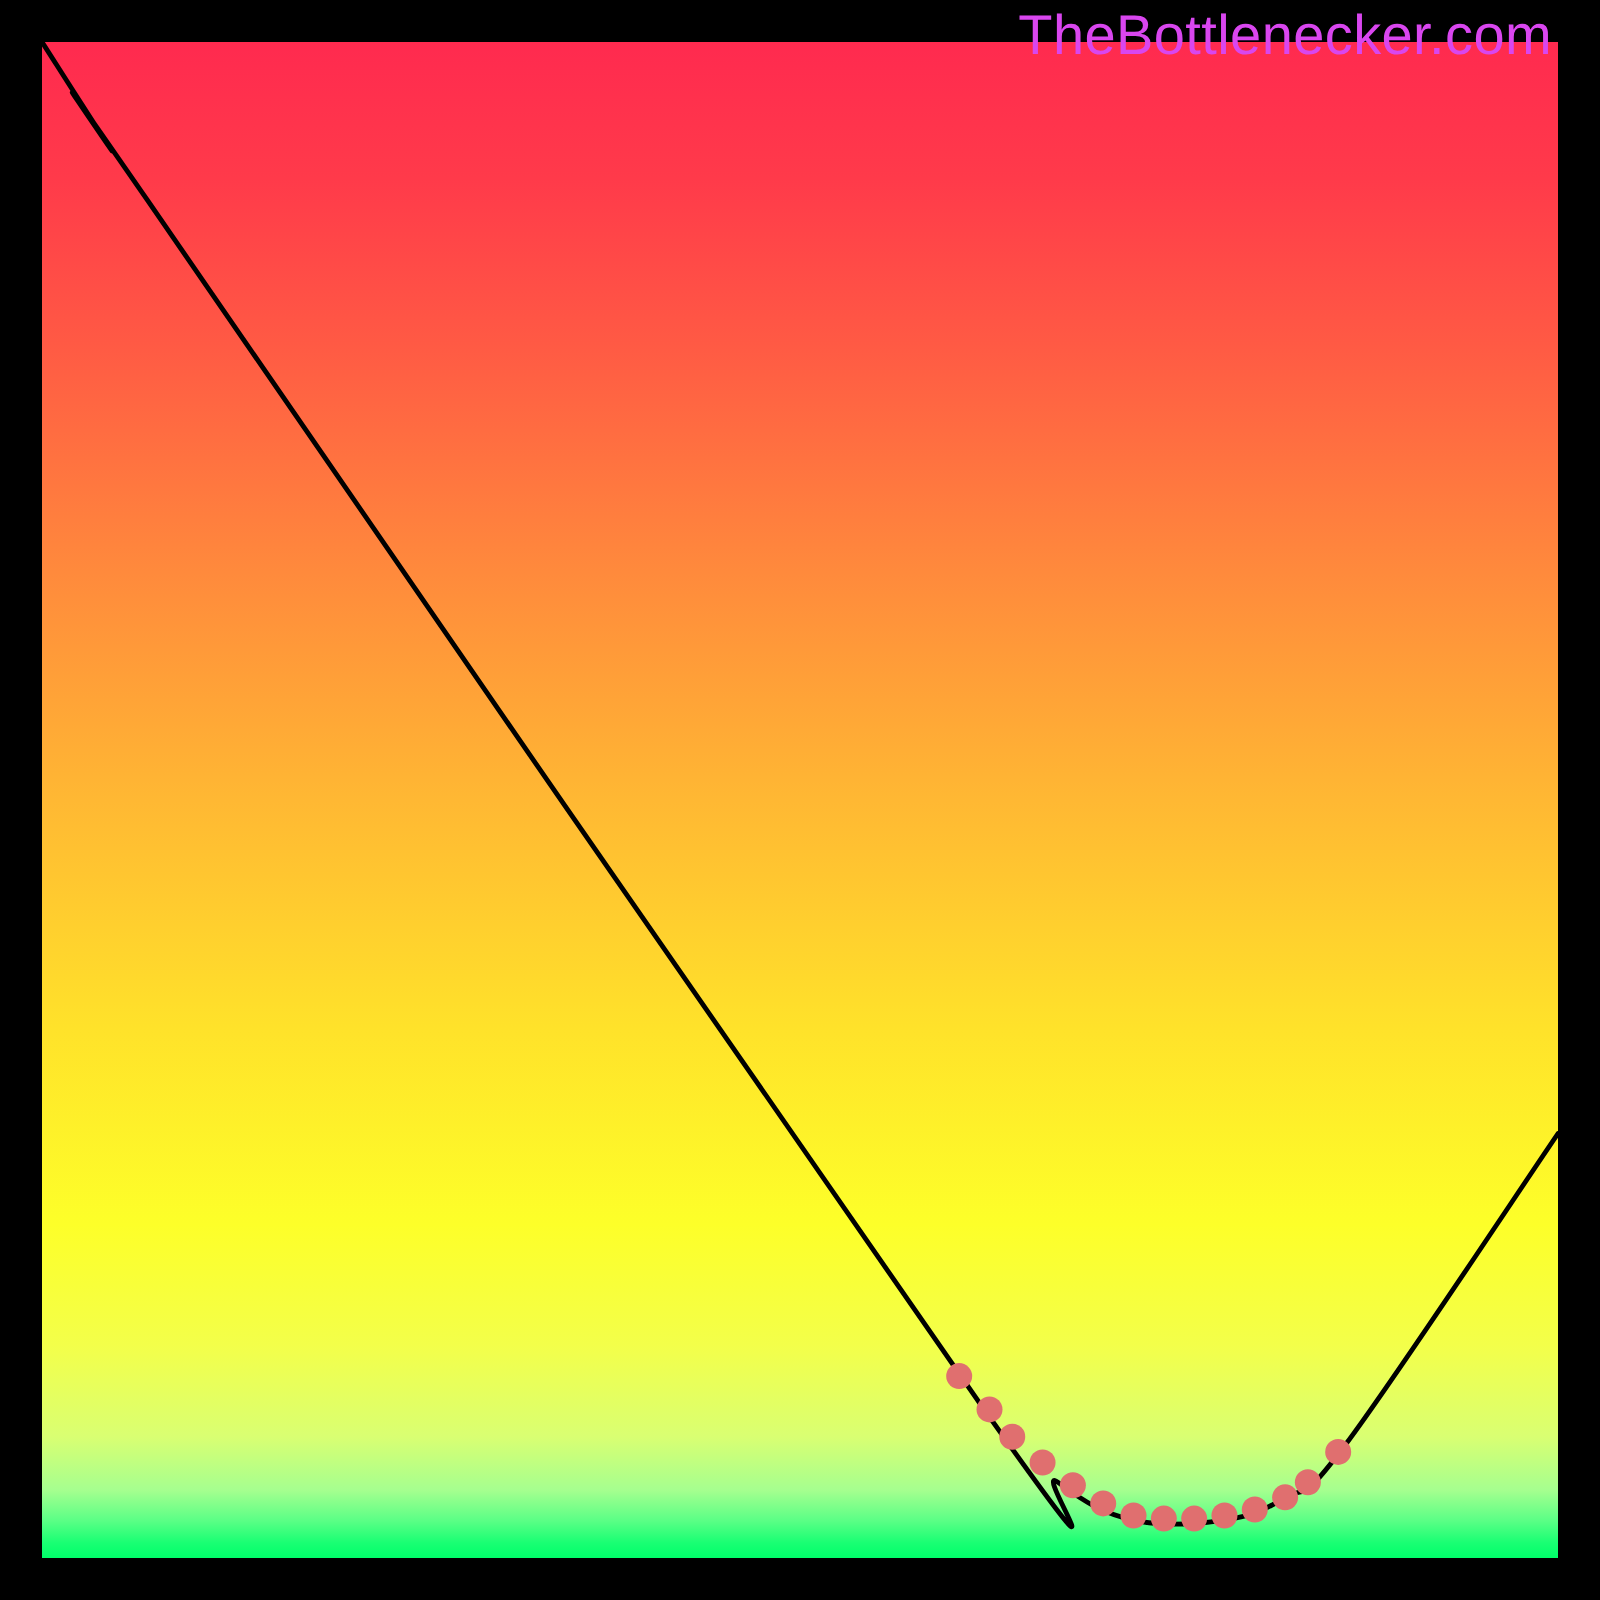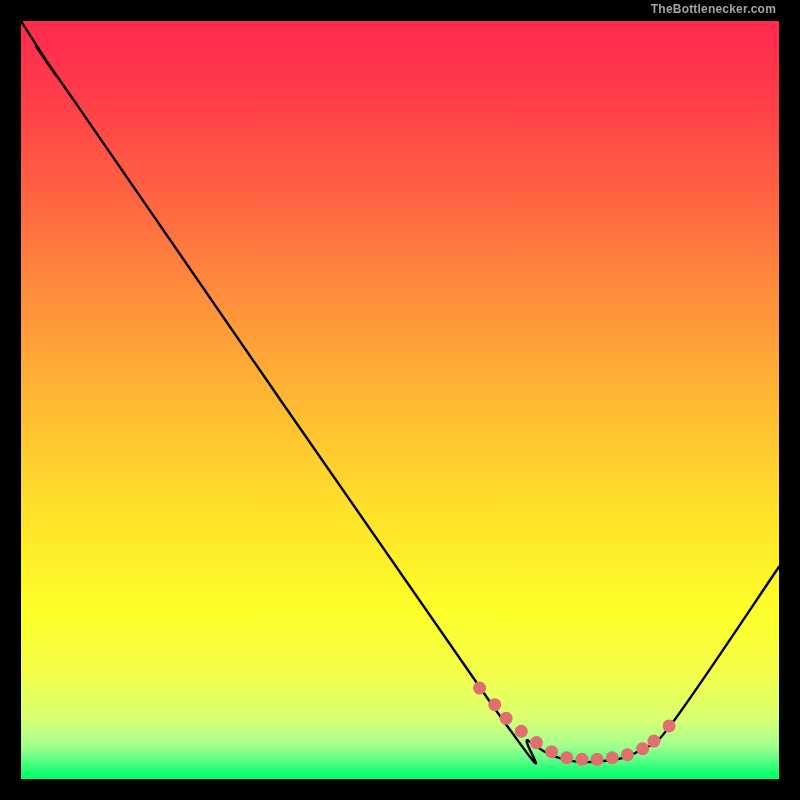--- a/index.html
+++ b/index.html
@@ -16,23 +16,23 @@
     left: 21px;
     top: 21px;
     width: 758px;
     height: 758px;
     background: #000;
   }
   .attribution {
     position: absolute;
     top: 2px;
     right: 24px;
-    color: #a3a3a3;
-    font-size: 12px;
-    font-weight: 700;
+    color: #d946ef;
+    font-size: 28px;
+    font-weight: 400;
     letter-spacing: 0.2px;
   }
   svg {
     position: absolute;
     left: 21px;
     top: 21px;
   }
 </style>
 </head>
 <body>

